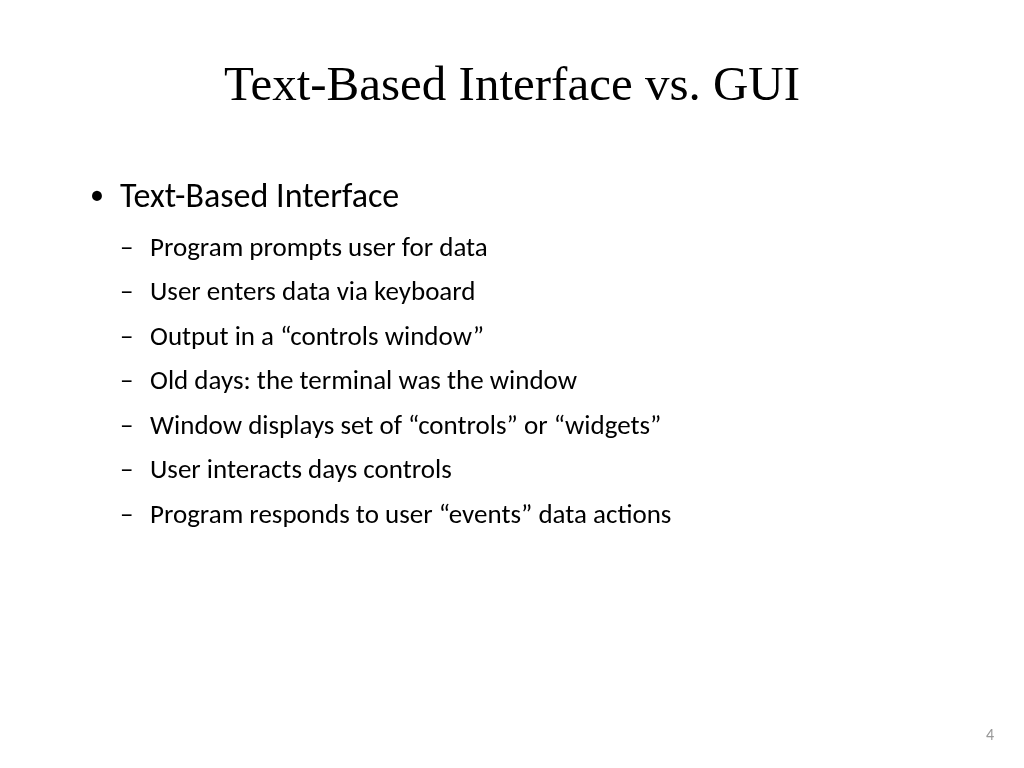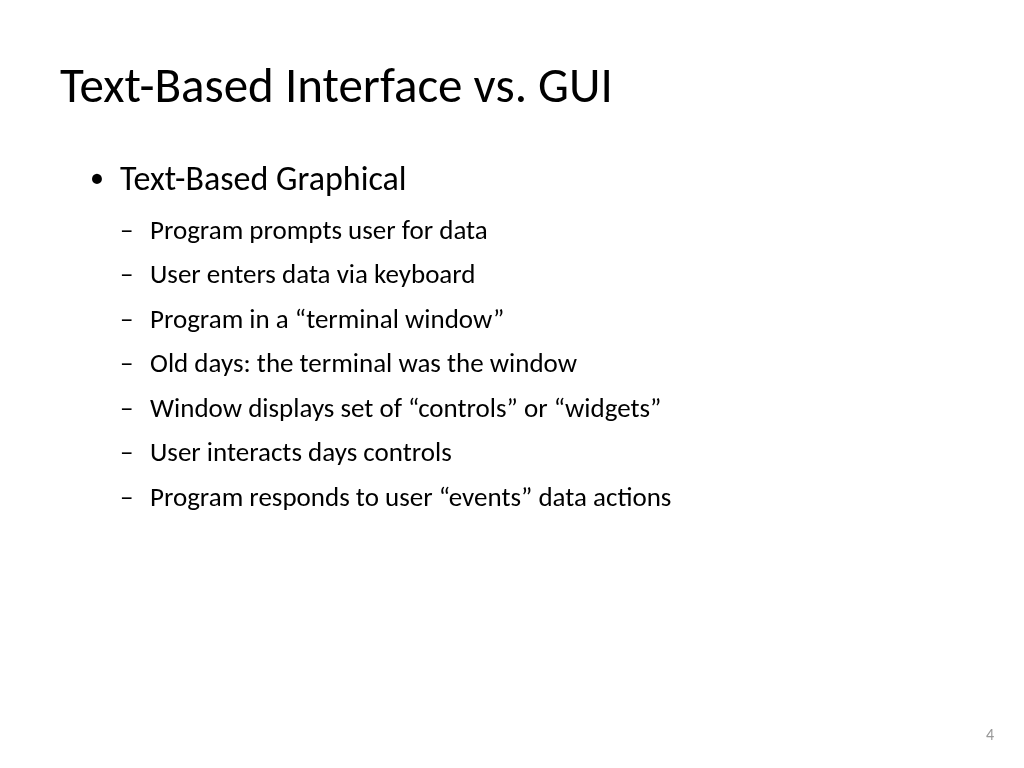--- a/index.html
+++ b/index.html
@@ -12,23 +12,24 @@
       height: 768px;
       background: white;
       font-family: Calibri, "Segoe UI", Arial, sans-serif;
       color: #000;
       position: relative;
       padding: 40px 60px 40px 60px;
     }
     .slide-title {
       font-size: 49px;
       font-weight: 400;
-      text-align: left;
-      margin-bottom: 41px;
+      text-align: center;
+      margin-bottom: 61px;
       margin-top: 15px;
+      font-family: Liberation Serif, serif;
     }
     .content {
       padding-left: 30px;
     }
     .bullet-l1 {
       font-size: 34px;
       margin-bottom: 10px;
       list-style: none;
       position: relative;
       padding-left: 30px;
@@ -66,24 +67,24 @@
       list-style: none;
     }
   </style>
 </head>
 <body>
 
 <h1 class="slide-title">Text-Based Interface vs. GUI</h1>
 
 <div class="content">
   <ul>
-    <li class="bullet-l1">Text-Based Graphical</li>
+    <li class="bullet-l1">Text-Based Interface</li>
     <li class="bullet-l2">Program prompts user for data</li>
     <li class="bullet-l2">User enters data via keyboard</li>
-    <li class="bullet-l2">Program in a “terminal window”</li>
+    <li class="bullet-l2">Output in a “controls window”</li>
     <li class="bullet-l2">Old days: the terminal was the window</li>
     <li class="bullet-l2">Window displays set of “controls” or “widgets”</li>
     <li class="bullet-l2">User interacts days controls</li>
     <li class="bullet-l2">Program responds to user “events” data actions</li>
   </ul>
 </div>
 
 <div class="page-number">4</div>
 
 </body></html>

